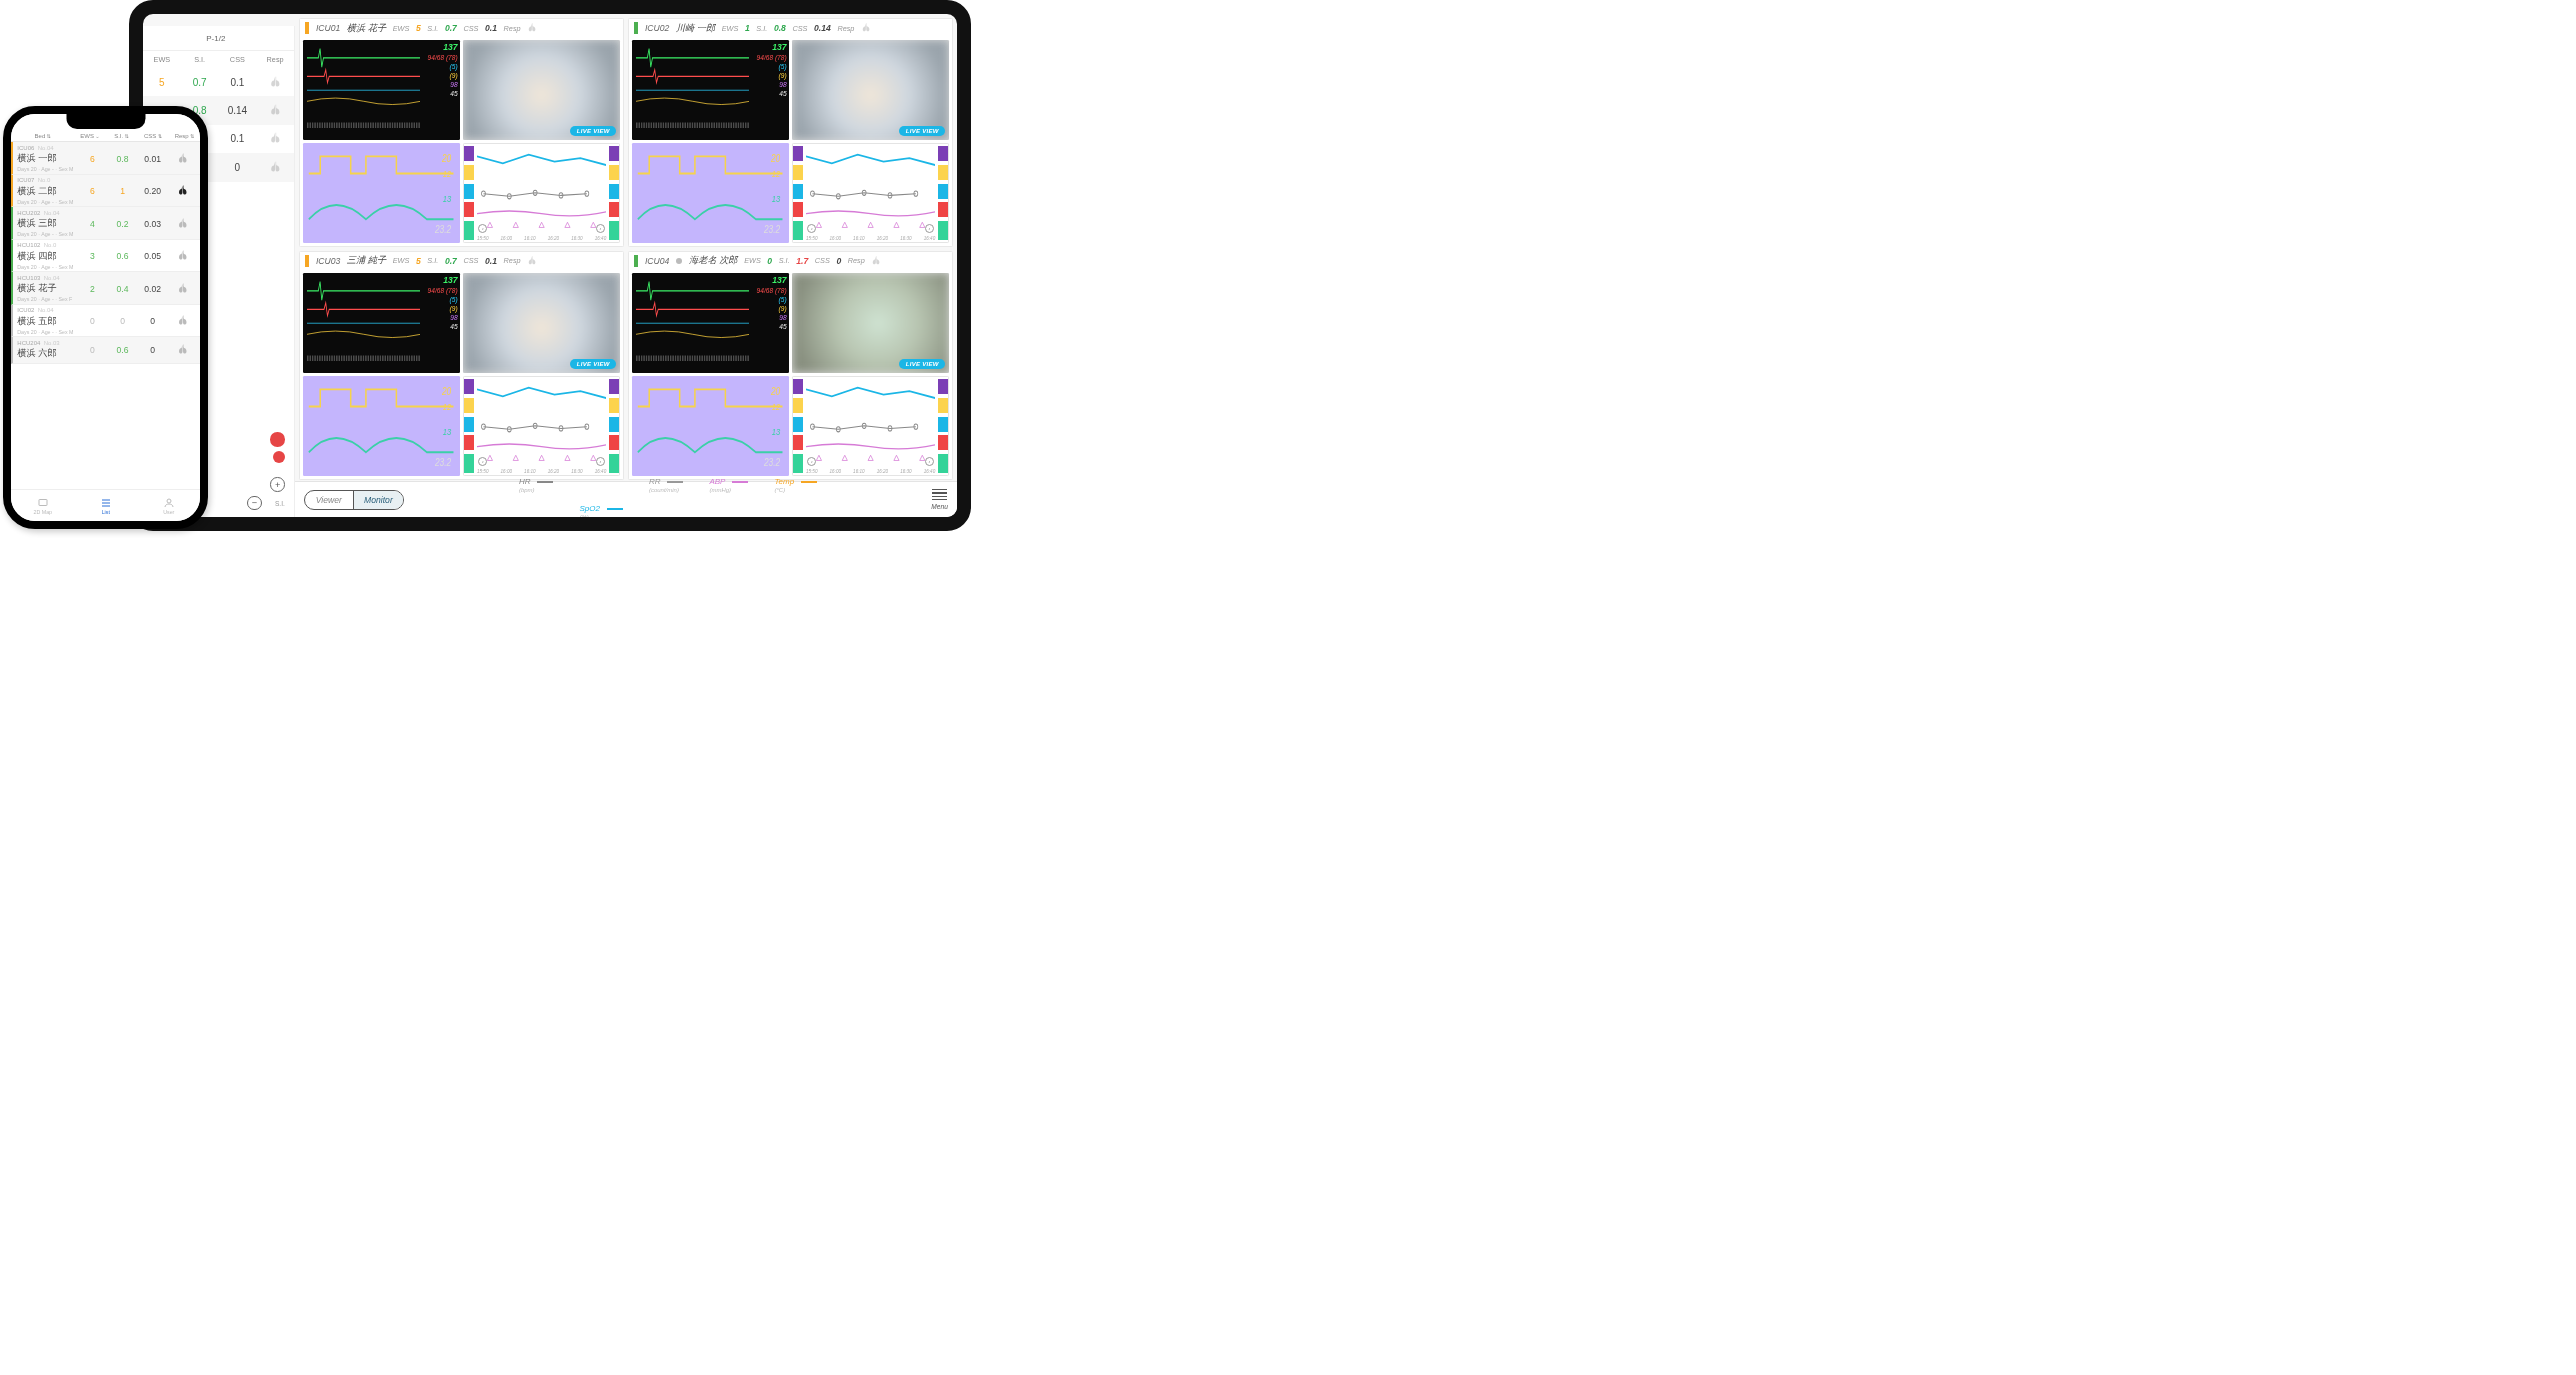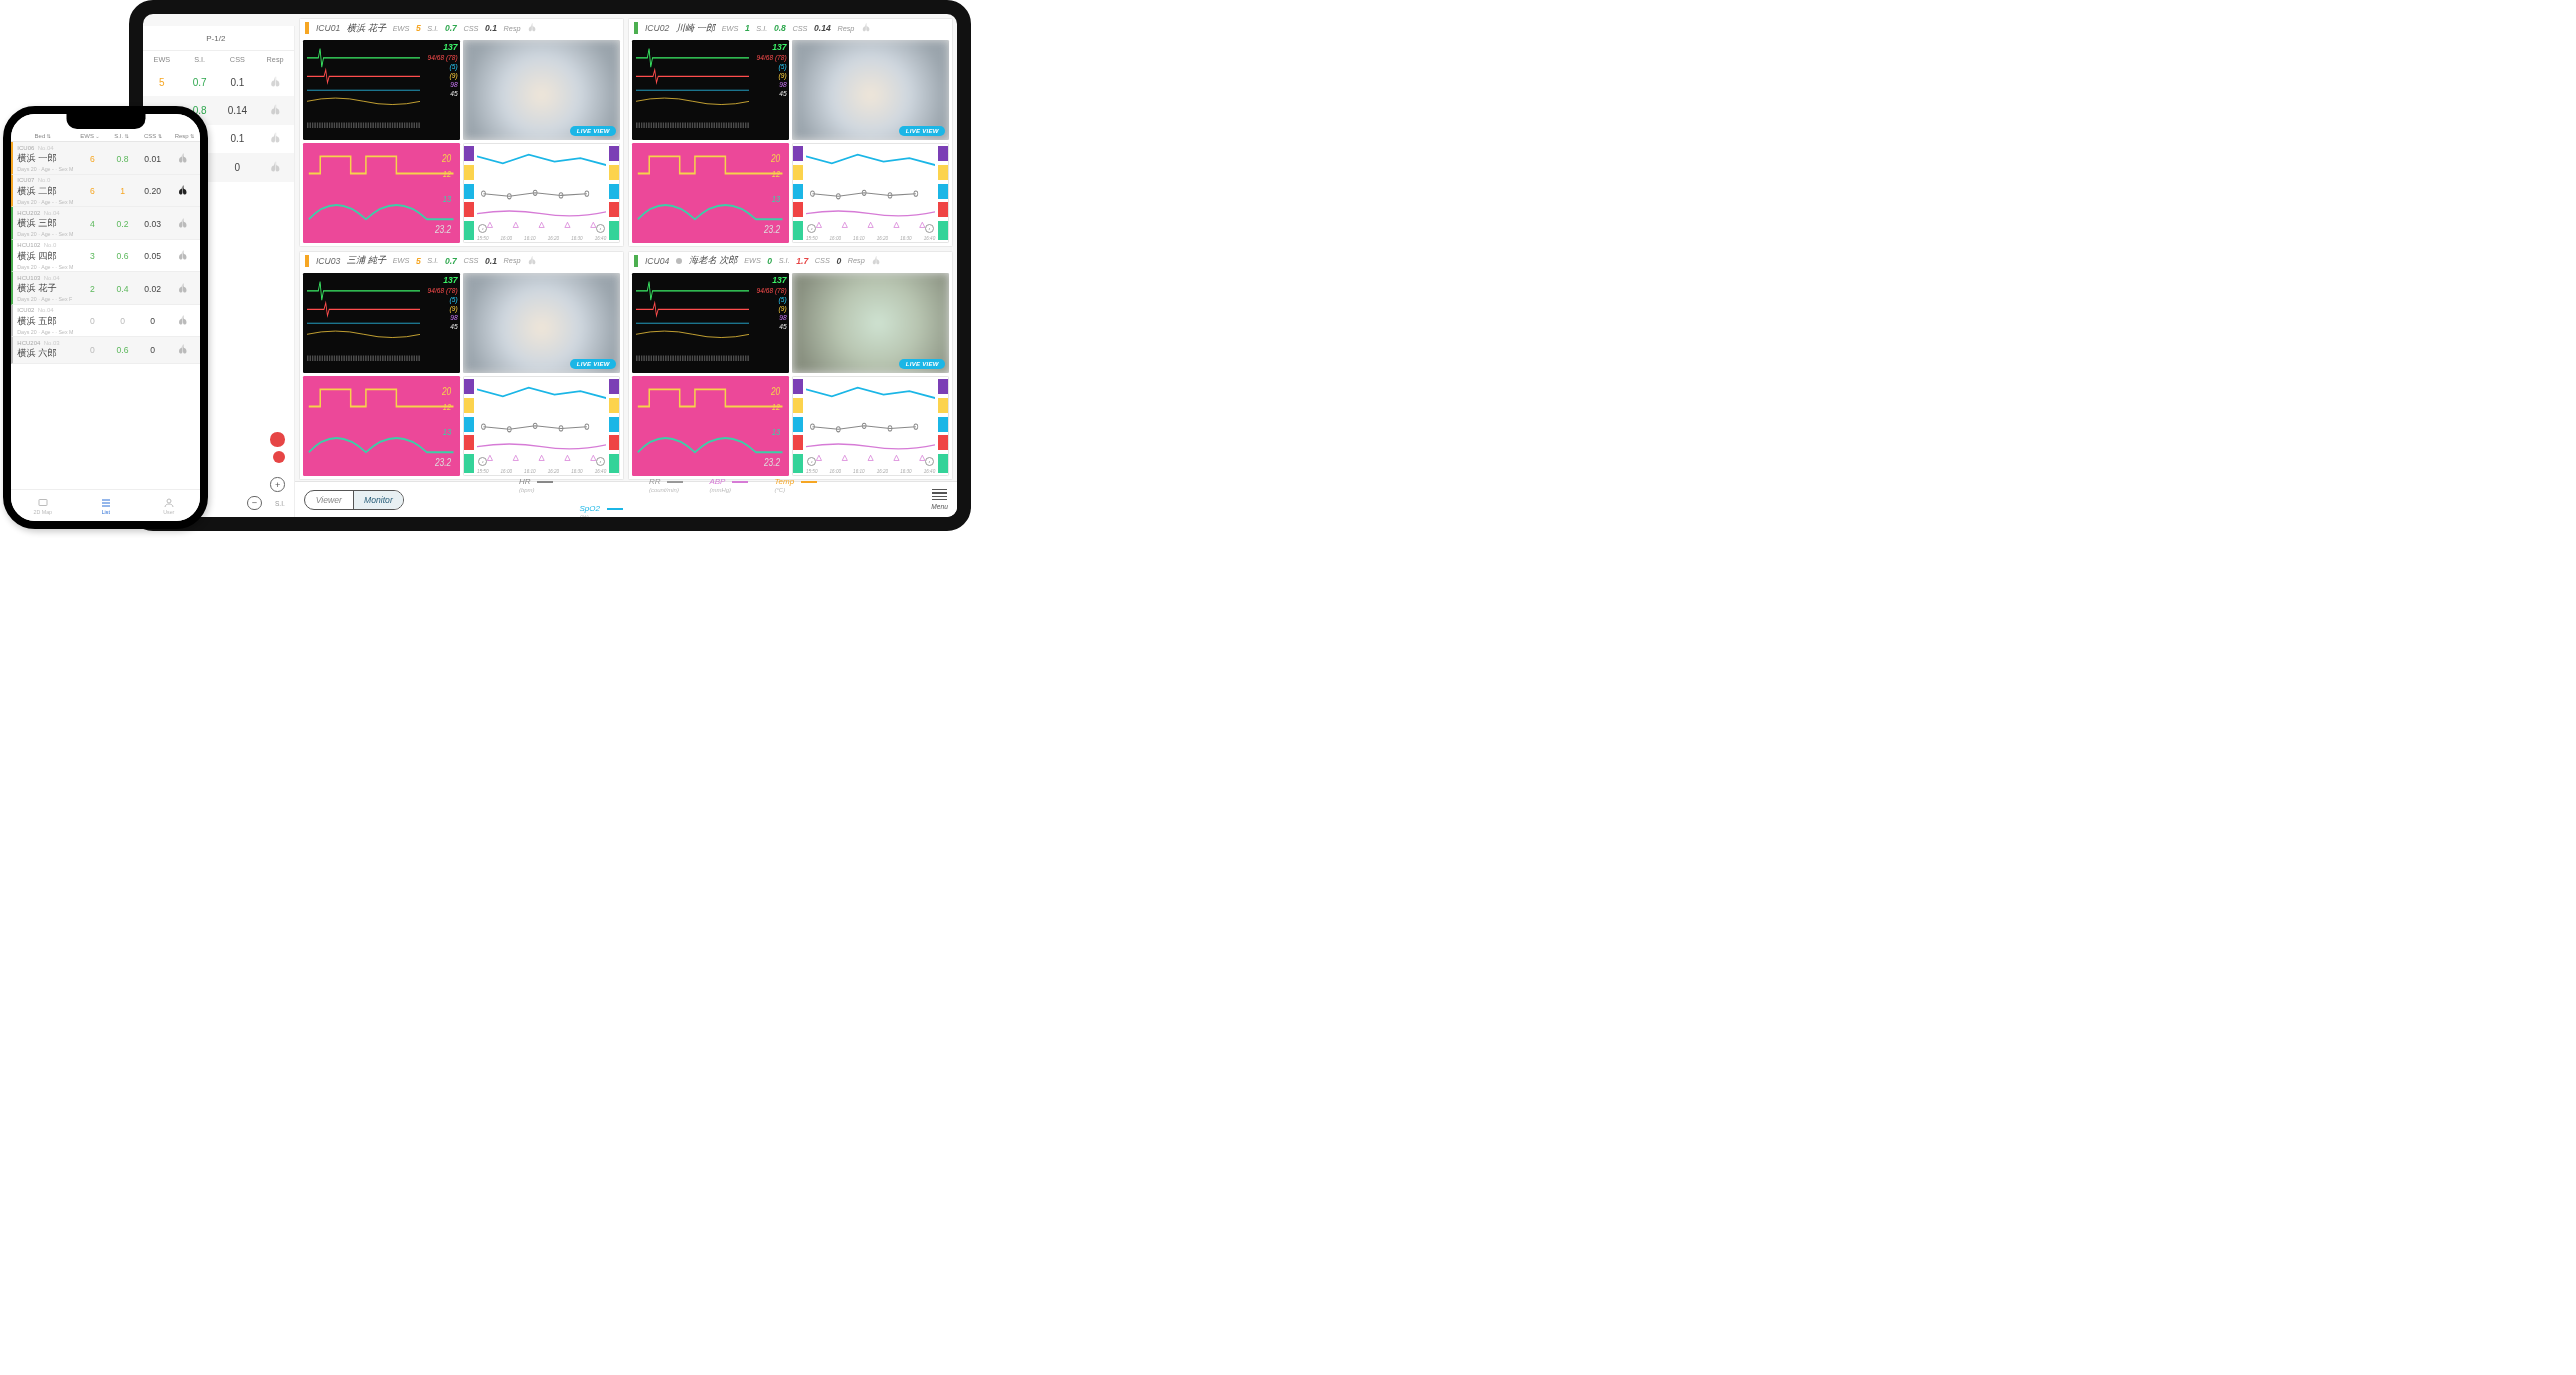--- a/index.html
+++ b/index.html
@@ -232,21 +232,21 @@
 .tile.camera.variant2 .blur{
   background: radial-gradient(circle at 55% 50%, #cfe3d2 0%, #b8c5b1 40%, #888f7f 85%);
 }
 .tile.camera .live-badge {
   position:absolute; right:4px; bottom:4px;
   background:#1bb6e6; color:#fff; font-size:6px;
   padding:2px 6.6px; border-radius:6.6px;
   font-weight:600; letter-spacing:0.3px;
 }
 
-.tile.vent { background:#ec4899; }
+.tile.vent { background:#c4b5fd; }
 .tile.vent svg{position:absolute;inset:2.6px;width:calc(100% - 5.3px);height:calc(100% - 5.3px);}
 
 .tile.trend { background:#fff; border:0.7px solid #e4e4e4;}
 .tile.trend .bands{
   position:absolute; left:0; top:2.6px; bottom:2.6px; width:10.6px;
   background:
     linear-gradient(to bottom,
       #7b3fb5 0 16%,
       #fff 16% 20%,
       #fcd34d 20% 36%,

